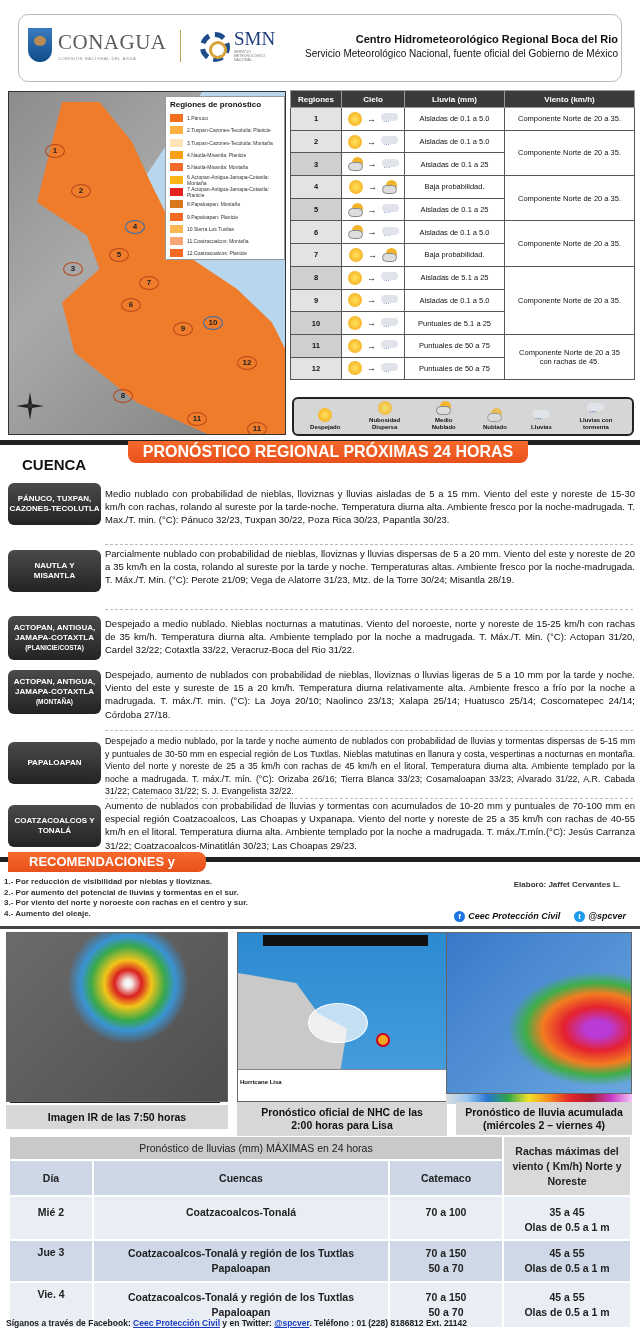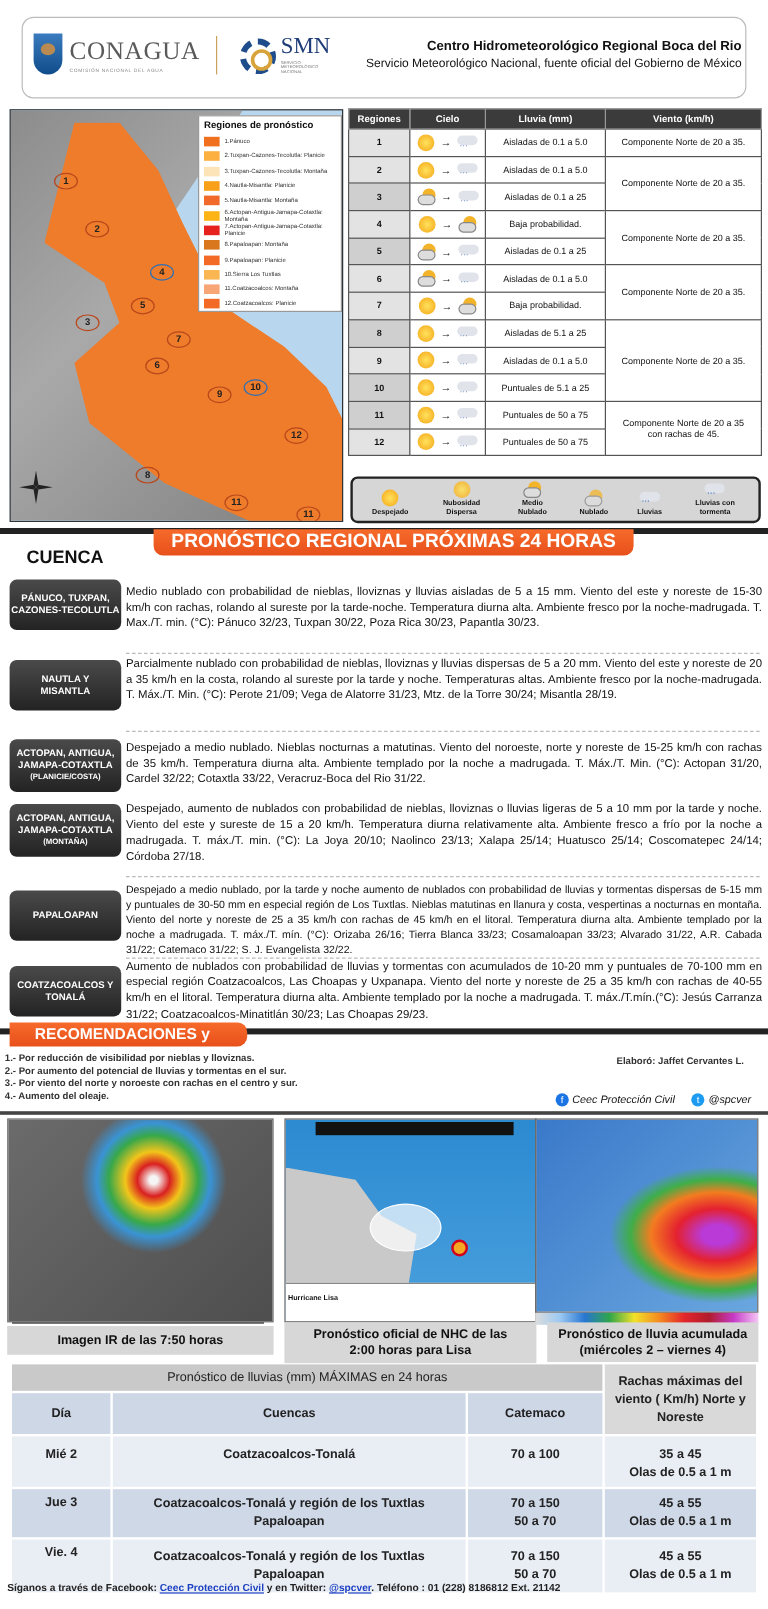--- a/index.html
+++ b/index.html
@@ -49,21 +49,21 @@
 .ribbon{background:linear-gradient(#f66a2b,#e8501b);color:#fff;font-weight:bold;border-radius:0 0 8px 8px;font-family:"Liberation Sans Narrow","Liberation Sans",sans-serif}
 .ribbon1{left:128px;top:441px;width:400px;height:22px;font-size:16px;text-align:center;line-height:22px;border-radius:0 0 8px 8px}
 .cuenca{left:22px;top:456px;font-size:15px;font-weight:bold}
 .basin-label{position:absolute;left:8px;width:93px;background:linear-gradient(#4a4a4a,#232323);border-radius:6px;color:#fff;font-size:8px;font-weight:bold;text-align:center;display:flex;flex-direction:column;justify-content:center;line-height:10px}
 .basin-label small{font-size:6.5px;font-weight:bold}
 .basin-text{position:absolute;left:105px;width:530px;font-size:9.5px;line-height:13.2px;text-align:justify;font-family:"Liberation Sans Narrow","Liberation Sans",sans-serif}
 .dots{position:absolute;left:105px;width:528px;border-top:1px dashed #bbb}
 .ribbon2{left:8px;top:852px;width:198px;height:20px;font-size:13px;line-height:20px;padding-left:21px;border-radius:0 8px 8px 0}
 .recs{left:4px;top:877px;font-size:8px;line-height:10.5px;font-weight:bold;color:#333}
 .elaboro{right:20px;top:880px;font-size:8px;font-weight:bold;color:#333}
-.social{right:14px;top:911px;display:flex;gap:14px;font-size:9px;font-weight:normal;font-style:italic;color:#111}
+.social{right:14px;top:911px;display:flex;gap:14px;font-size:9px;font-weight:bold;font-style:italic;color:#111}
 .soc-ico{display:inline-block;width:11px;height:11px;border-radius:50%;color:#fff;font-size:8px;text-align:center;line-height:11px;font-style:normal;margin-right:3px}
 .img{position:absolute;border:1px solid #666;overflow:hidden}
 .img-ir{left:6px;top:932px;width:222px;height:170px;background:radial-gradient(circle at 55% 30%,#f5f5f5 2%,#d92020 8%,#f2c51a 14%,#38a84a 22%,#3a93d4 28%,transparent 36%),linear-gradient(135deg,#6b6b6b,#4e4e4e)}
 .img-nhc{left:237px;top:932px;width:210px;height:170px;background:linear-gradient(#2c8ad1,#4aa0dd)}
 .img-nhc .land{position:absolute;left:0;top:40px;width:70%;height:60%;background:#c9c9c9;clip-path:polygon(0 0,40% 10%,55% 40%,75% 55%,70% 100%,0 100%)}
 .img-nhc .note{position:absolute;left:25px;top:2px;width:165px;height:11px;background:#111}
 .img-nhc .info{position:absolute;left:0;bottom:0;width:100%;height:32px;background:#fff;border-top:1px solid #888}
 .img-rain{left:446px;top:932px;width:186px;height:162px;background:radial-gradient(ellipse at 82% 60%,#b93ad7 6%,#e42130 16%,#f37c20 26%,#3fae49 34%,transparent 42%),linear-gradient(135deg,#3a79c9,#6aa7e0)}
 .rain-scale{left:446px;top:1094px;width:186px;height:10px;background:linear-gradient(90deg,#ddd,#9cc9f2,#2776d2,#2fa64a,#f1e12a,#f48a1f,#e4262c,#b01c2c,#c63bc7,#f5c7f5)}
 .cap{position:absolute;background:#d7d7d7;font-size:10.5px;font-weight:bold;text-align:center;display:flex;align-items:center;justify-content:center;line-height:13px;font-family:"Liberation Sans Narrow","Liberation Sans",sans-serif}

